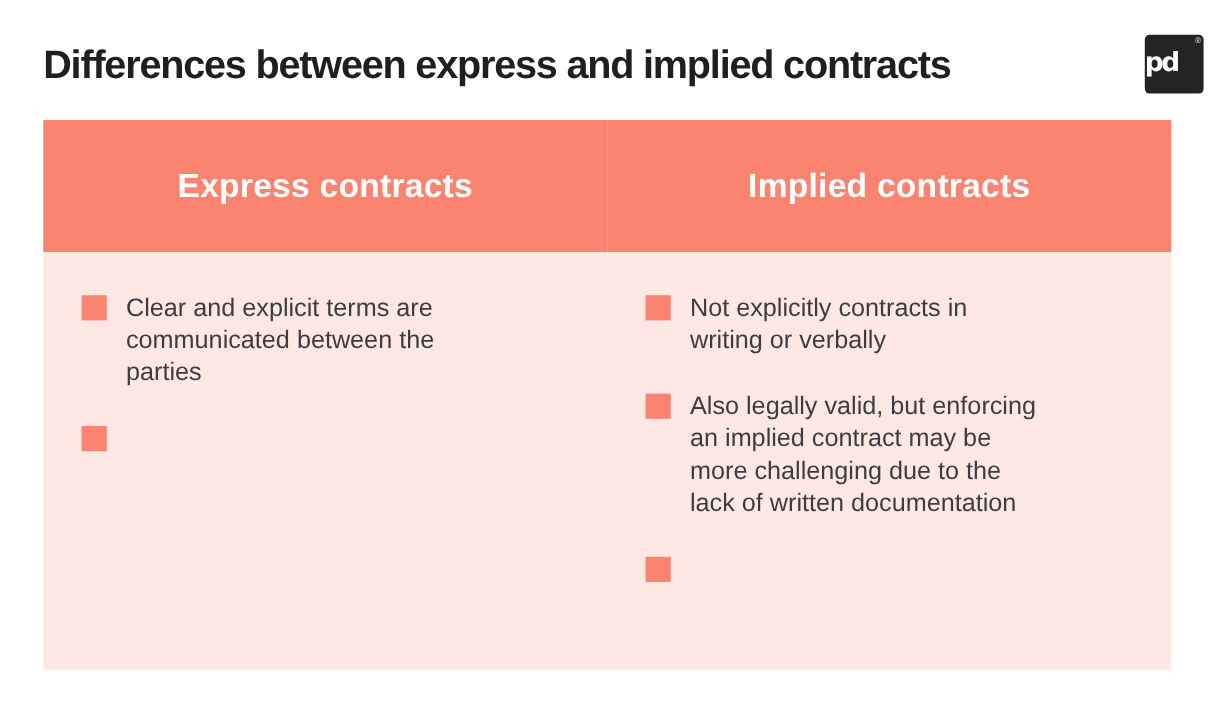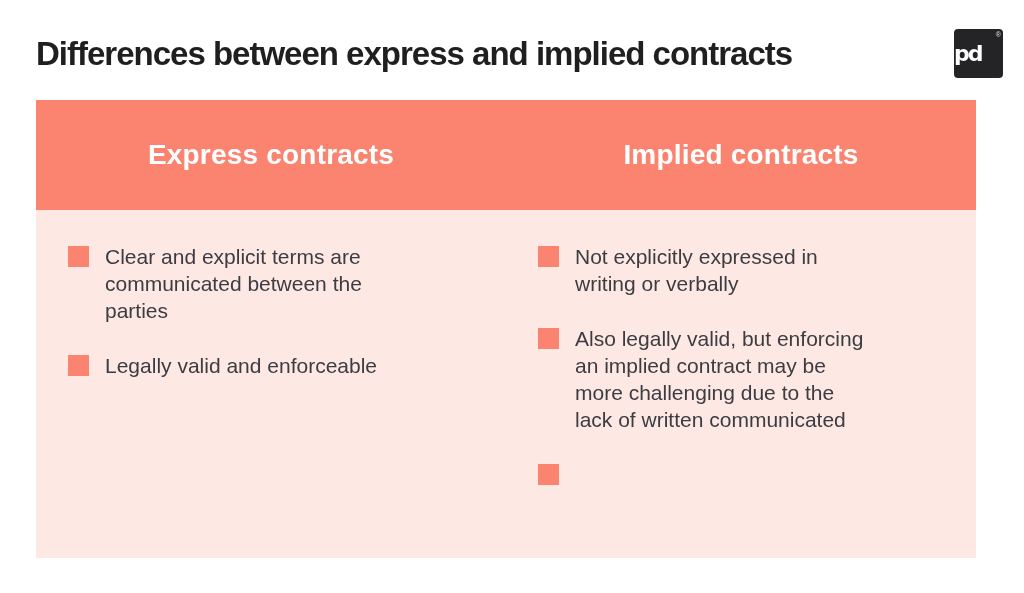--- a/index.html
+++ b/index.html
@@ -120,41 +120,40 @@
       <div class="col-body">
         <ul class="bullet-list">
           <li class="list-item">
             <span class="bullet"></span>
             <span class="item-text">Clear and explicit terms are
 communicated between the
 parties</span>
           </li>
           <li class="list-item">
             <span class="bullet"></span>
-            <span class="item-text">Legally valid and enforceable</span>
           </li>
         </ul>
       </div>
     </div>
 
     <div class="column">
       <div class="col-header">Implied contracts</div>
       <div class="col-body">
         <ul class="bullet-list">
           <li class="list-item">
             <span class="bullet"></span>
-            <span class="item-text">Not explicitly expressed in
+            <span class="item-text">Not explicitly contracts in
 writing or verbally</span>
           </li>
           <li class="list-item">
             <span class="bullet"></span>
             <span class="item-text">Also legally valid, but enforcing
 an implied contract may be
 more challenging due to the
-lack of written communicated</span>
+lack of written documentation</span>
           </li>
           <li class="list-item">
             <span class="bullet"></span>
           </li>
         </ul>
       </div>
     </div>
 
   </div>
 </div>

